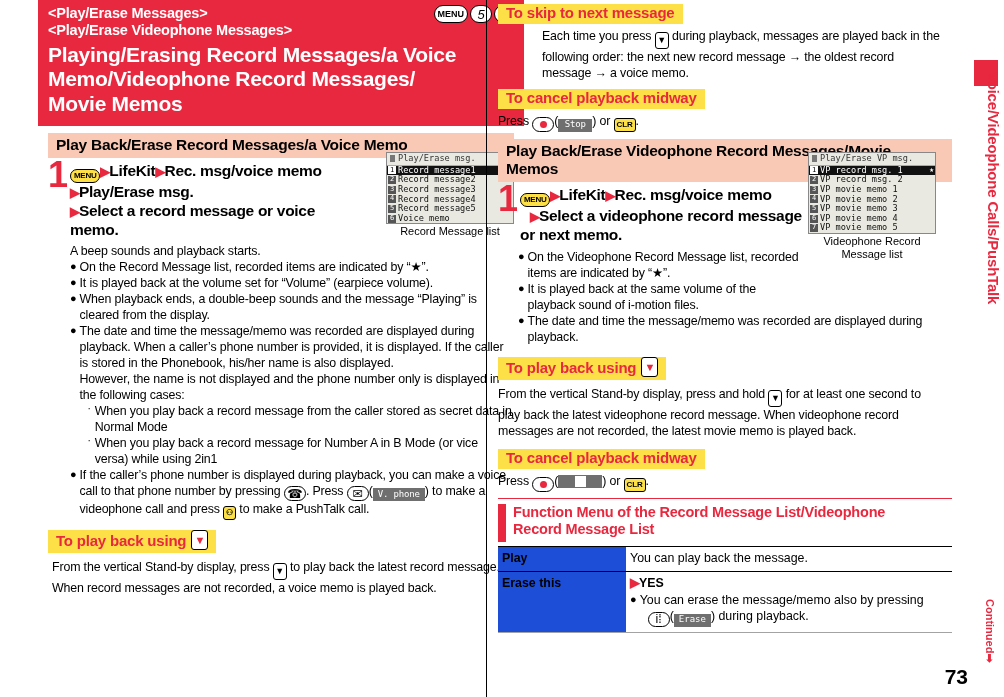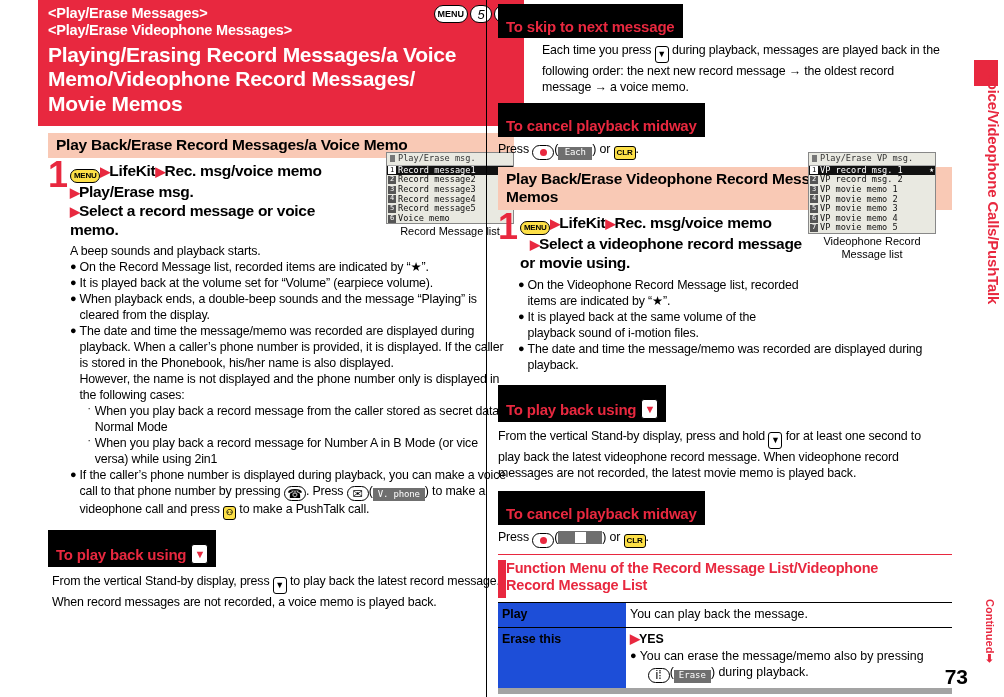--- a/index.html
+++ b/index.html
@@ -48,23 +48,23 @@
     font-size:15.5px; font-weight:bold;
     padding:3px 8px 4px 8px;
     margin:7px 10px 4px 10px;
     letter-spacing:-0.25px;
   }
   .col-right .pinkbar { margin-left:6px; margin-right:8px; }
 
   
   .greyhdr {
     display:inline-flex; align-items:center; gap:5px;
-    background:#000000; color:#e8283f;
+    background:#fde047; color:#e8283f;
     font-size:15px; font-weight:bold;
-    padding:14px 8px 3px 8px;
+    padding:0 8px 3px 8px;
     letter-spacing:-0.2px;
   }
 
   
   .step { display:flex; padding:0 10px; position:relative; }
   .stepnum {
     color:#e8283f; font-size:36px; font-weight:bold; line-height:0.84;
     width:22px; flex:0 0 22px; margin-top:-2px;
   }
   .stepbody { flex:1 1 auto; }
@@ -142,36 +142,36 @@
     background:#555; color:#fff;
   }
   .shot .row.sel .idx { background:#fff; color:#000; }
   .shot .star { margin-left:auto; font-size:8px; }
   .shotcap { font-size:11px; text-align:center; line-height:1.18; margin-top:1px; }
 
   .figwrap { position:absolute; }
 
   
   .fnhdr {
-    display:flex; align-items:stretch;
+    display:flex; gap:7px; align-items:stretch;
     margin:6px 8px 0 6px;
     border-top:1.6px solid #e8283f;
     padding-top:5px;
   }
   .fnhdr .bar { width:8px; background:#e8283f; flex:0 0 8px; }
   .fnhdr .t {
     color:#e8283f; font-size:14.5px; font-weight:bold; line-height:1.16;
     letter-spacing:-0.2px; padding-bottom:4px;
   }
   table.fn { width:calc(100% - 14px); margin:4px 8px 0 6px; border-collapse:collapse; }
   table.fn td { vertical-align:top; padding:3px 6px 5px 4px; font-size:12.4px; line-height:1.3; }
   table.fn td.k { width:128px; background:#1d4ed8; font-weight:bold; }
   table.fn tr { border-top:1px solid #000; }
   table.fn tr:first-child { border-top:1.4px solid #000; }
-  table.fn tr.last td { border-bottom:6px solid #a3a3a3; }
+  table.fn tr.last td { border-bottom:1px solid #a3a3a3; }
 
   
   .vtab {
     position:absolute; right:0; top:0; width:44px; height:697px;
   }
   .vtab .blk { position:absolute; right:6px; top:60px; width:24px; height:26px; background:#e8283f; }
   .vtab .vtxt {
     position:absolute; right:2px; top:72px;
     writing-mode:vertical-rl;
     color:#e8283f; font-weight:bold; font-size:15px;
@@ -339,37 +339,37 @@
 
     <div style="padding-left:6px; padding-top:8px;">
       <div class="greyhdr">
         <span>To cancel playback midway</span>
       </div>
     </div>
     <div class="plainblock txt" style="padding-left:6px; padding-top:4px;">
       <span>Press</span>
       <span class="keyround">
           <span class="dotred"></span>
-        </span><span>(</span><span class="softlabel">Each</span><span>) or</span>
+        </span><span>(</span><span class="softlabel">Stop</span><span>) or</span>
       <span class="keyr sq">CLR</span>.
     </div>
 
     <div class="pinkbar">Play Back/Erase Videophone Record Messages/Movie Memos</div>
 
     <div class="step" style="padding-left:6px;">
       <div class="stepnum">1</div>
       <div class="stepbody" style="max-width:300px;">
         <div class="steplines">
           <span class="ln">
             <span class="keyr">MENU</span><span class="tri">▶</span><span>LifeKit</span><span class="tri">▶</span><span>Rec. msg/voice memo</span>
           </span>
           <span class="ln" style="padding-left:10px;">
             <span class="tri">▶</span><span>Select a videophone record message</span>
           </span>
-          <span class="ln">or movie using.</span>
+          <span class="ln">or next memo.</span>
         </div>
       </div>
     </div>
 
     <div class="figwrap" style="left:316px; top:152px;">
       <div class="shot">
         <div class="sbar">
           <span class="lock"></span>
           <span>Play/Erase VP msg.</span>
         </div>

